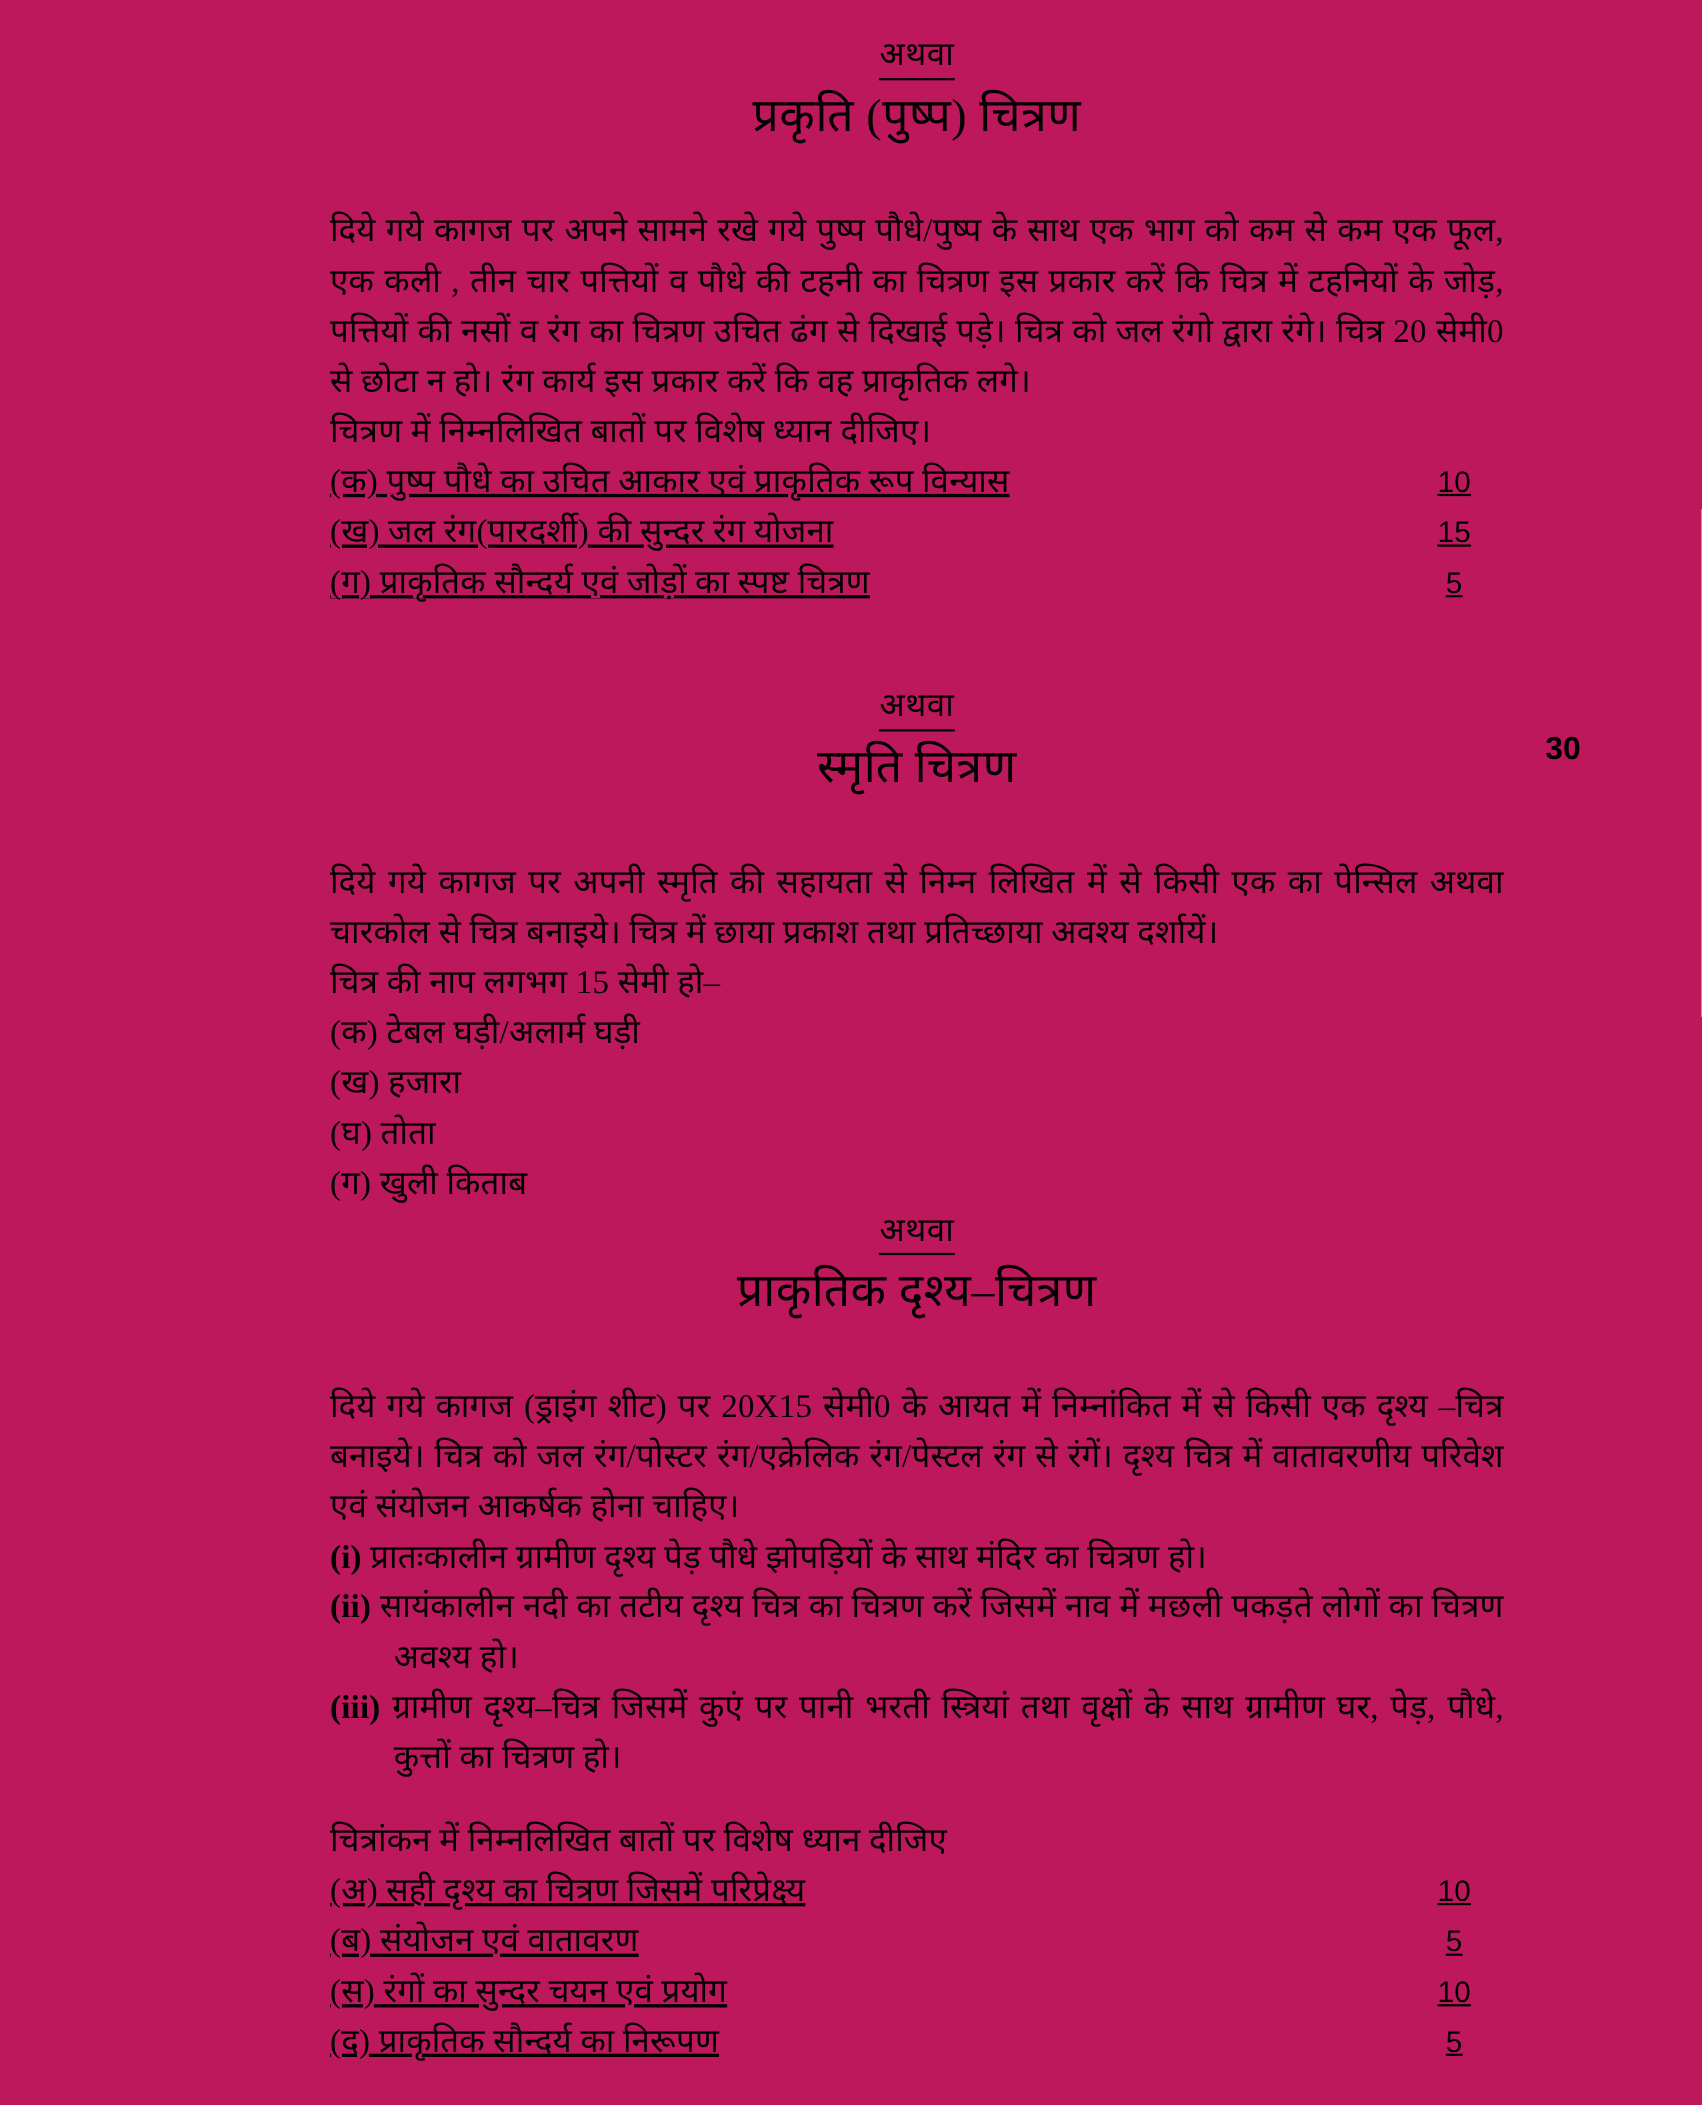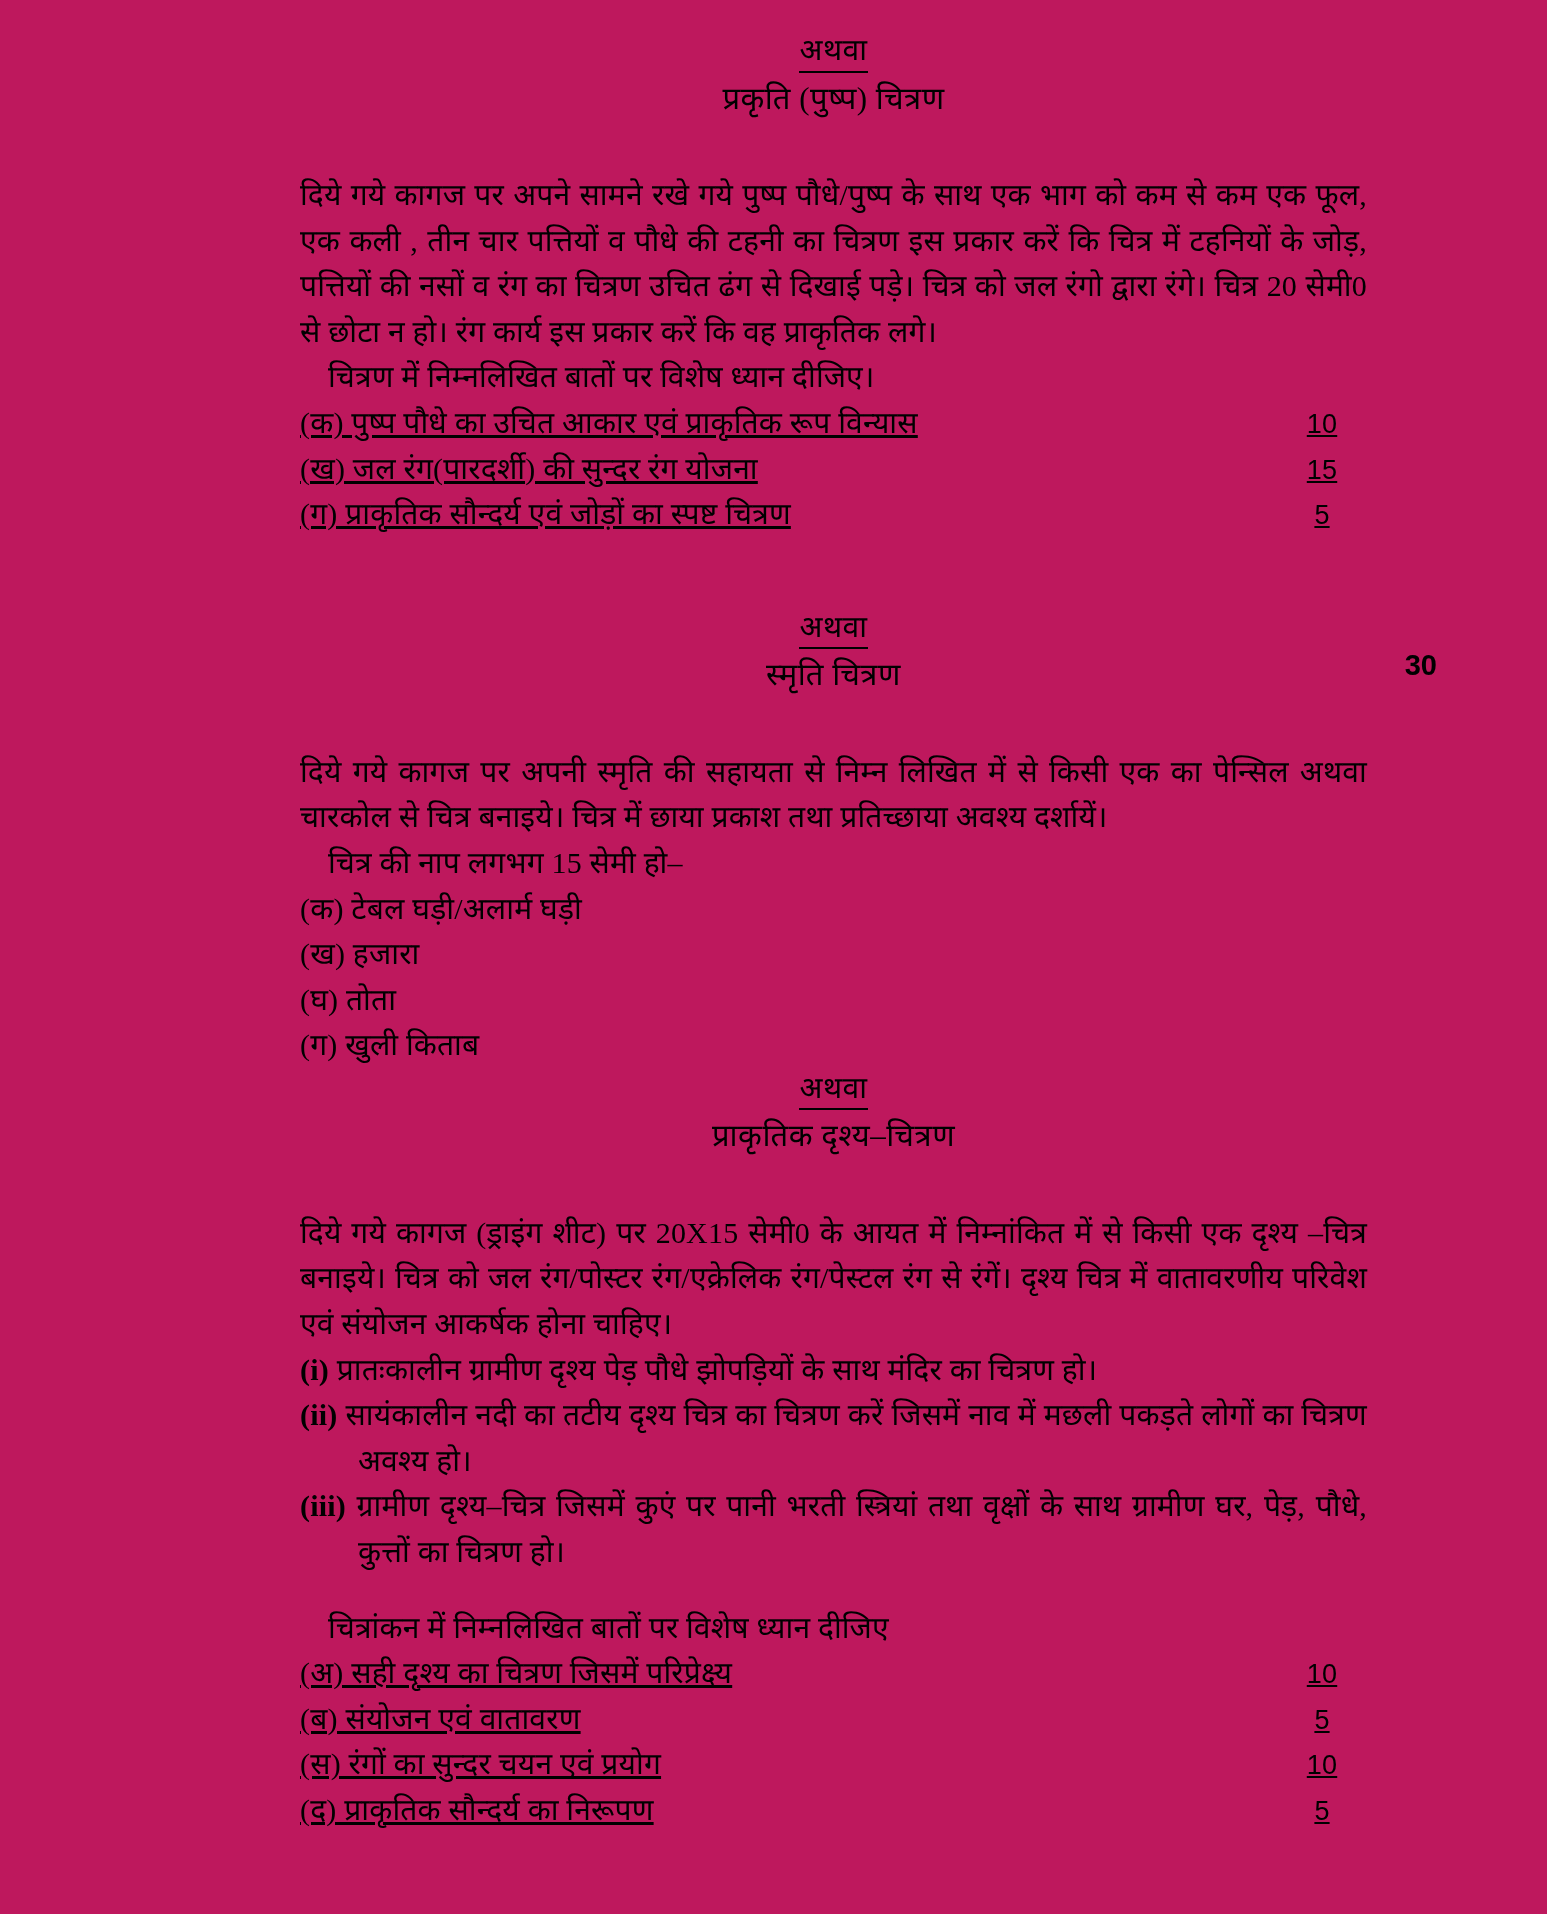--- a/index.html
+++ b/index.html
@@ -30,21 +30,21 @@
   }
   .athwa {
     display: inline-block;
     font-size: 30px;
     line-height: 1.32;
     border-bottom: 2px solid #000;
     padding-bottom: 1px;
     letter-spacing: 0.5px;
   }
   .sec-title {
-    font-size: 31px;
+    font-size: 42px;
     line-height: 1.4;
     letter-spacing: 0.5px;
     margin-top: 4px;
   }
   .sec-title-row {
     display: flex;
     align-items: flex-start;
     justify-content: center;
     position: relative;
   }
@@ -59,21 +59,20 @@
   .para {
     font-size: 30px;
     line-height: 1.52;
     text-align: justify;
     text-justify: inter-word;
     margin: 0;
     letter-spacing: 0.2px;
   }
   .para.nojust {
     text-align: left;
-    margin-left: 28px;
   }
   .gap-md { height: 30px; }
   .gap-lg { height: 52px; }
   .gap-xl { height: 70px; }
   
   .mark-list {
     margin: 0;
     padding: 0;
     list-style: none;
   }

